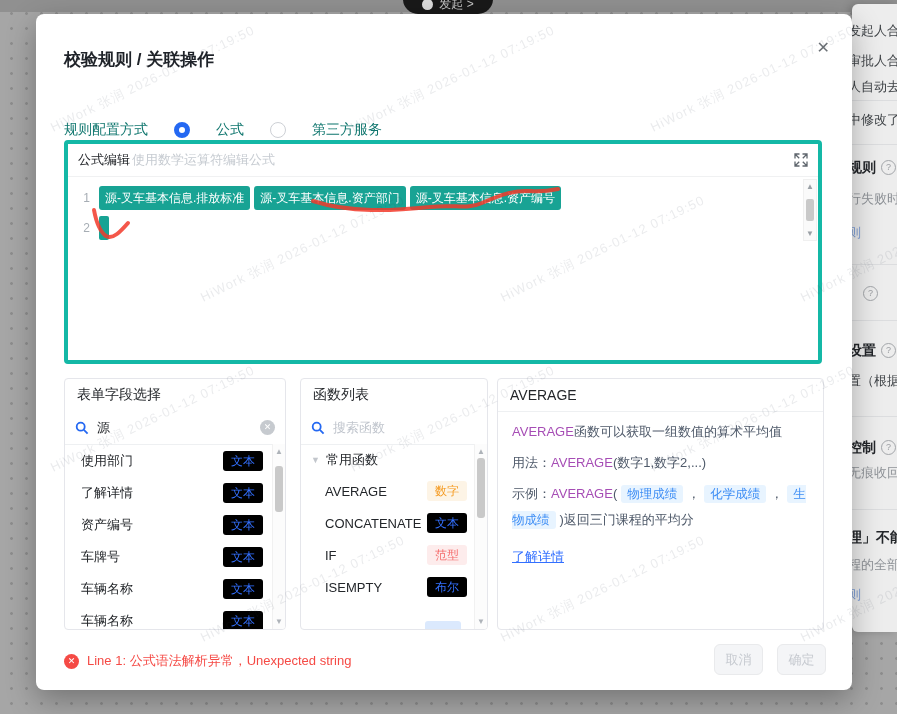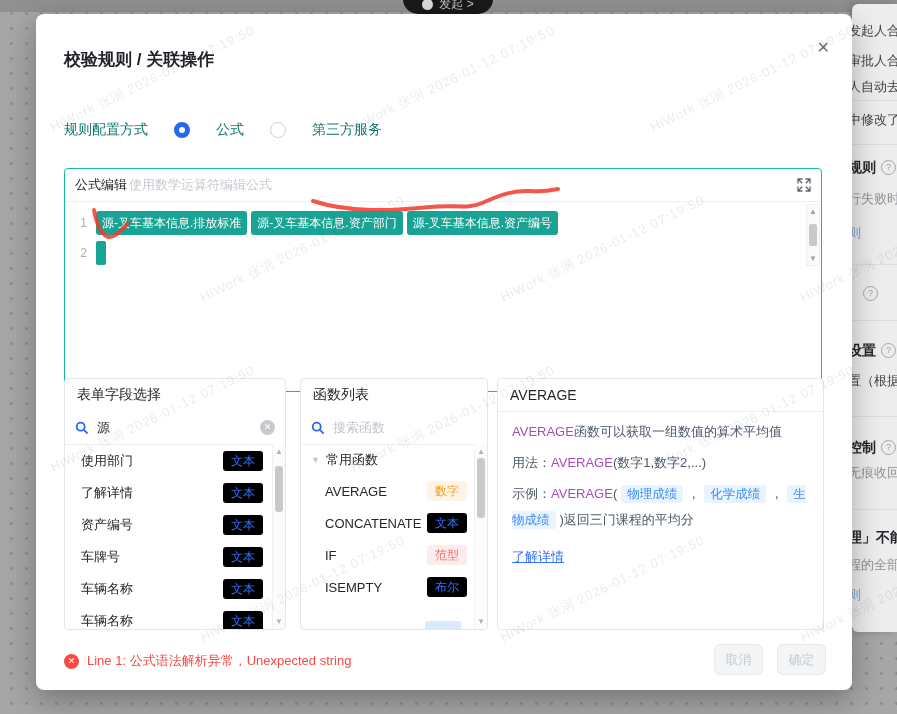--- a/index.html
+++ b/index.html
@@ -23,21 +23,21 @@
   
   .modal{position:absolute;left:36px;top:14px;width:816px;height:676px;background:#fff;border-radius:8px;box-shadow:0 10px 30px rgba(0,0,0,.30);z-index:10;}
   .m-title{position:absolute;left:28px;top:34px;font-size:17px;font-weight:bold;color:#1f2329;}
   .m-close{position:absolute;right:22px;top:26px;font-size:16px;color:#6b7075;cursor:pointer;line-height:16px;}
   .radio-row{position:absolute;left:28px;top:93px;display:flex;align-items:center;font-size:14px;color:#0f766e;margin-top:14px;}
   .radio-opt{display:flex;align-items:center;margin-left:26px;cursor:pointer;gap:19px;}
   .radio{width:16px;height:16px;border-radius:50%;box-sizing:border-box;margin-right:7px;background:#fff;}
   .radio.sel{border:5px solid var(--accent-blue,#2468f2);}
   .radio.un{border:1px solid #cdd0d5;}
   
-  .editor{position:absolute;left:28px;top:126px;width:758px;height:224px;border:1px solid #14b8a6;border-radius:4px;box-sizing:border-box;background:#fff;overflow:hidden;margin-top:28px;}
+  .editor{position:absolute;left:28px;top:126px;width:758px;height:224px;border:4px solid #14b8a6;border-radius:4px;box-sizing:border-box;background:#fff;overflow:hidden;}
   .ed-head{height:32px;display:flex;align-items:center;padding:0 10px;border-bottom:1px solid #f0f1f2;}
   .ed-title{font-size:13px;color:#23262a;}
   .ed-hint{font-size:13px;color:#c6cbd1;margin-left:2px;}
   .ed-expand{margin-left:auto;cursor:pointer;display:flex;}
   .ed-body{position:relative;height:190px;}
   .ed-line{position:absolute;left:0;display:flex;align-items:center;}
   .ed-line1{top:9px;}
   .ed-line2{top:39px;}
   .gut{width:22px;text-align:right;font-size:12px;color:#a6adb4;flex:0 0 22px;}
   .tagrow{display:flex;gap:4px;margin-left:9px;}

